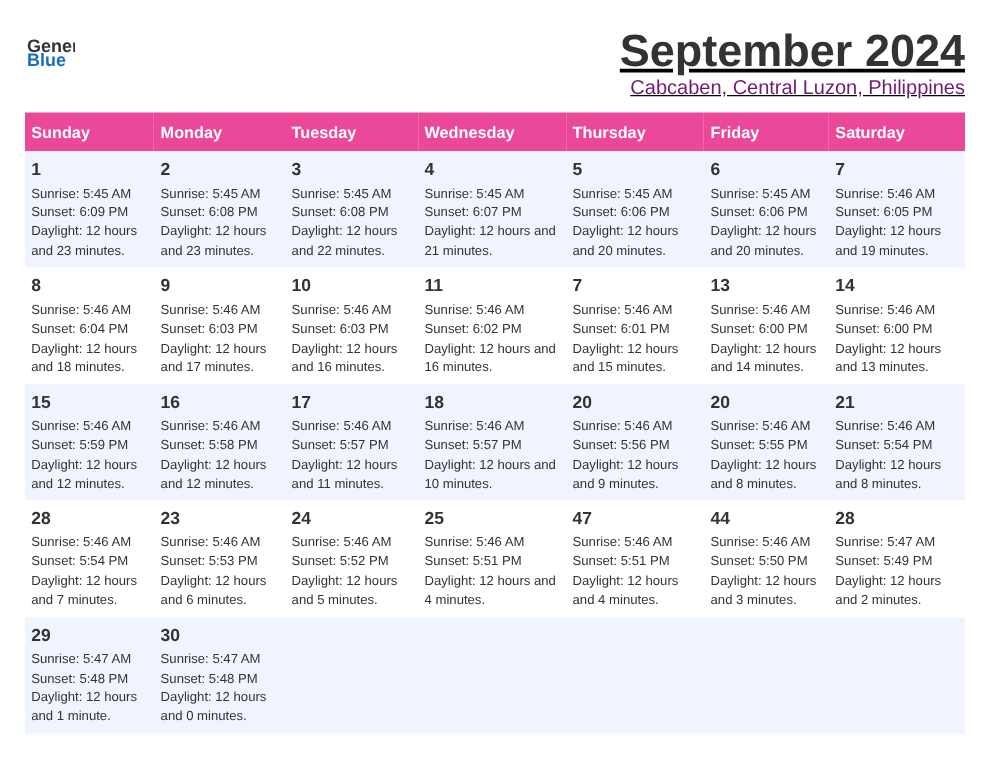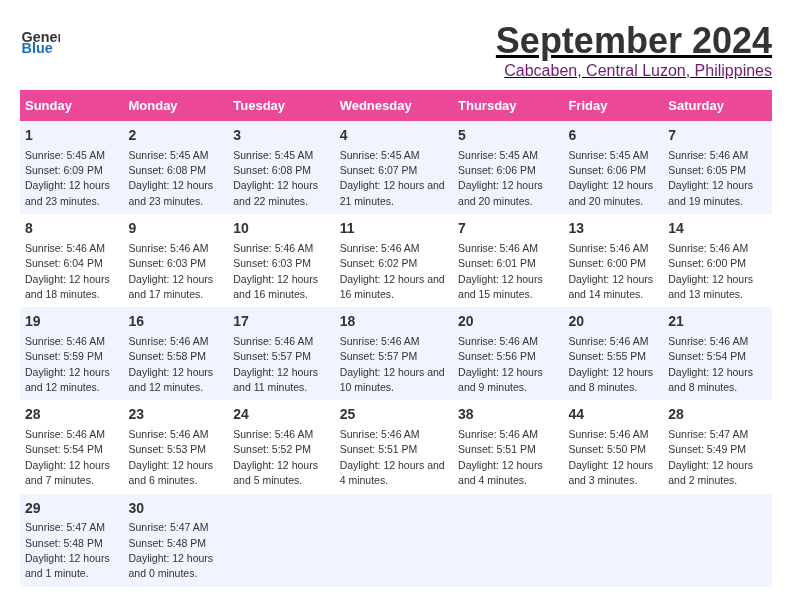--- a/index.html
+++ b/index.html
@@ -130,34 +130,34 @@
       <tr>
         <td><span class="day-num">8</span><span class="cell-content">Sunrise: 5:46 AM<br>Sunset: 6:04 PM<br>Daylight: 12 hours and 18 minutes.</span></td>
         <td><span class="day-num">9</span><span class="cell-content">Sunrise: 5:46 AM<br>Sunset: 6:03 PM<br>Daylight: 12 hours and 17 minutes.</span></td>
         <td><span class="day-num">10</span><span class="cell-content">Sunrise: 5:46 AM<br>Sunset: 6:03 PM<br>Daylight: 12 hours and 16 minutes.</span></td>
         <td><span class="day-num">11</span><span class="cell-content">Sunrise: 5:46 AM<br>Sunset: 6:02 PM<br>Daylight: 12 hours and 16 minutes.</span></td>
         <td><span class="day-num">7</span><span class="cell-content">Sunrise: 5:46 AM<br>Sunset: 6:01 PM<br>Daylight: 12 hours and 15 minutes.</span></td>
         <td><span class="day-num">13</span><span class="cell-content">Sunrise: 5:46 AM<br>Sunset: 6:00 PM<br>Daylight: 12 hours and 14 minutes.</span></td>
         <td><span class="day-num">14</span><span class="cell-content">Sunrise: 5:46 AM<br>Sunset: 6:00 PM<br>Daylight: 12 hours and 13 minutes.</span></td>
       </tr>
       <tr>
-        <td><span class="day-num">19</span><span class="cell-content">Sunrise: 5:46 AM<br>Sunset: 5:59 PM<br>Daylight: 12 hours and 12 minutes.</span></td>
+        <td><span class="day-num">15</span><span class="cell-content">Sunrise: 5:46 AM<br>Sunset: 5:59 PM<br>Daylight: 12 hours and 12 minutes.</span></td>
         <td><span class="day-num">16</span><span class="cell-content">Sunrise: 5:46 AM<br>Sunset: 5:58 PM<br>Daylight: 12 hours and 12 minutes.</span></td>
         <td><span class="day-num">17</span><span class="cell-content">Sunrise: 5:46 AM<br>Sunset: 5:57 PM<br>Daylight: 12 hours and 11 minutes.</span></td>
         <td><span class="day-num">18</span><span class="cell-content">Sunrise: 5:46 AM<br>Sunset: 5:57 PM<br>Daylight: 12 hours and 10 minutes.</span></td>
         <td><span class="day-num">20</span><span class="cell-content">Sunrise: 5:46 AM<br>Sunset: 5:56 PM<br>Daylight: 12 hours and 9 minutes.</span></td>
         <td><span class="day-num">20</span><span class="cell-content">Sunrise: 5:46 AM<br>Sunset: 5:55 PM<br>Daylight: 12 hours and 8 minutes.</span></td>
         <td><span class="day-num">21</span><span class="cell-content">Sunrise: 5:46 AM<br>Sunset: 5:54 PM<br>Daylight: 12 hours and 8 minutes.</span></td>
       </tr>
       <tr>
         <td><span class="day-num">28</span><span class="cell-content">Sunrise: 5:46 AM<br>Sunset: 5:54 PM<br>Daylight: 12 hours and 7 minutes.</span></td>
         <td><span class="day-num">23</span><span class="cell-content">Sunrise: 5:46 AM<br>Sunset: 5:53 PM<br>Daylight: 12 hours and 6 minutes.</span></td>
         <td><span class="day-num">24</span><span class="cell-content">Sunrise: 5:46 AM<br>Sunset: 5:52 PM<br>Daylight: 12 hours and 5 minutes.</span></td>
         <td><span class="day-num">25</span><span class="cell-content">Sunrise: 5:46 AM<br>Sunset: 5:51 PM<br>Daylight: 12 hours and 4 minutes.</span></td>
-        <td><span class="day-num">38</span><span class="cell-content">Sunrise: 5:46 AM<br>Sunset: 5:51 PM<br>Daylight: 12 hours and 4 minutes.</span></td>
+        <td><span class="day-num">47</span><span class="cell-content">Sunrise: 5:46 AM<br>Sunset: 5:51 PM<br>Daylight: 12 hours and 4 minutes.</span></td>
         <td><span class="day-num">44</span><span class="cell-content">Sunrise: 5:46 AM<br>Sunset: 5:50 PM<br>Daylight: 12 hours and 3 minutes.</span></td>
         <td><span class="day-num">28</span><span class="cell-content">Sunrise: 5:47 AM<br>Sunset: 5:49 PM<br>Daylight: 12 hours and 2 minutes.</span></td>
       </tr>
       <tr>
         <td><span class="day-num">29</span><span class="cell-content">Sunrise: 5:47 AM<br>Sunset: 5:48 PM<br>Daylight: 12 hours and 1 minute.</span></td>
         <td><span class="day-num">30</span><span class="cell-content">Sunrise: 5:47 AM<br>Sunset: 5:48 PM<br>Daylight: 12 hours and 0 minutes.</span></td>
         <td></td>
         <td></td>
         <td></td>
         <td></td>

